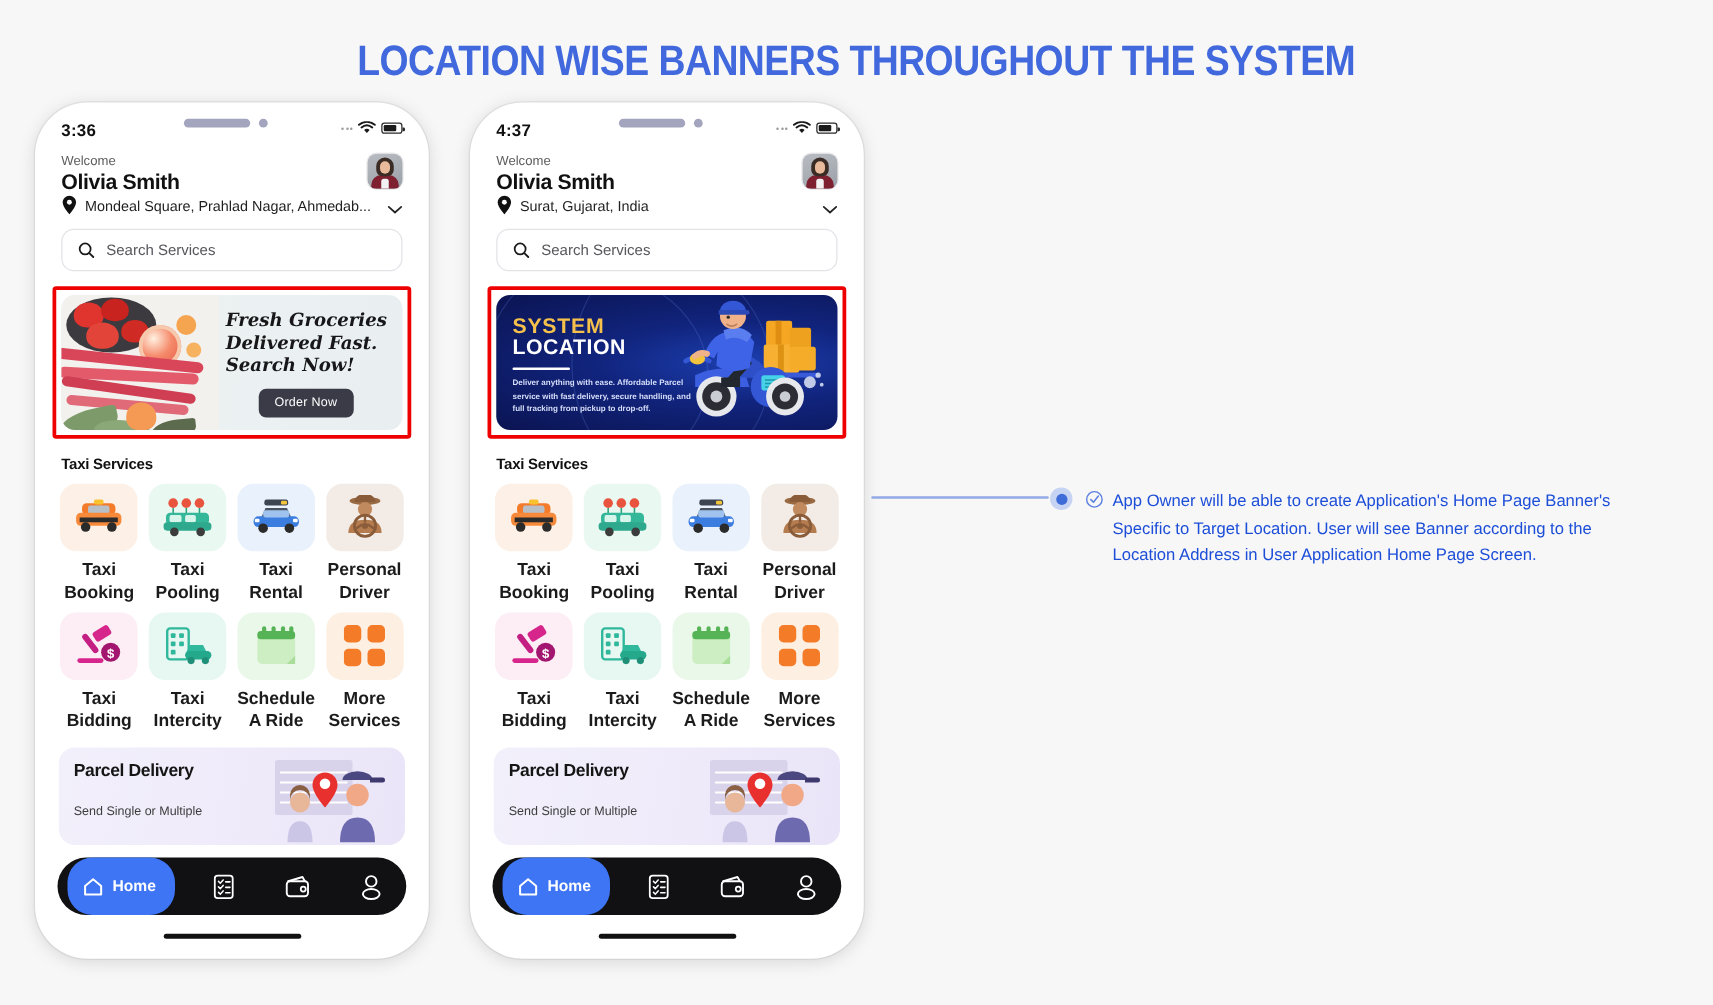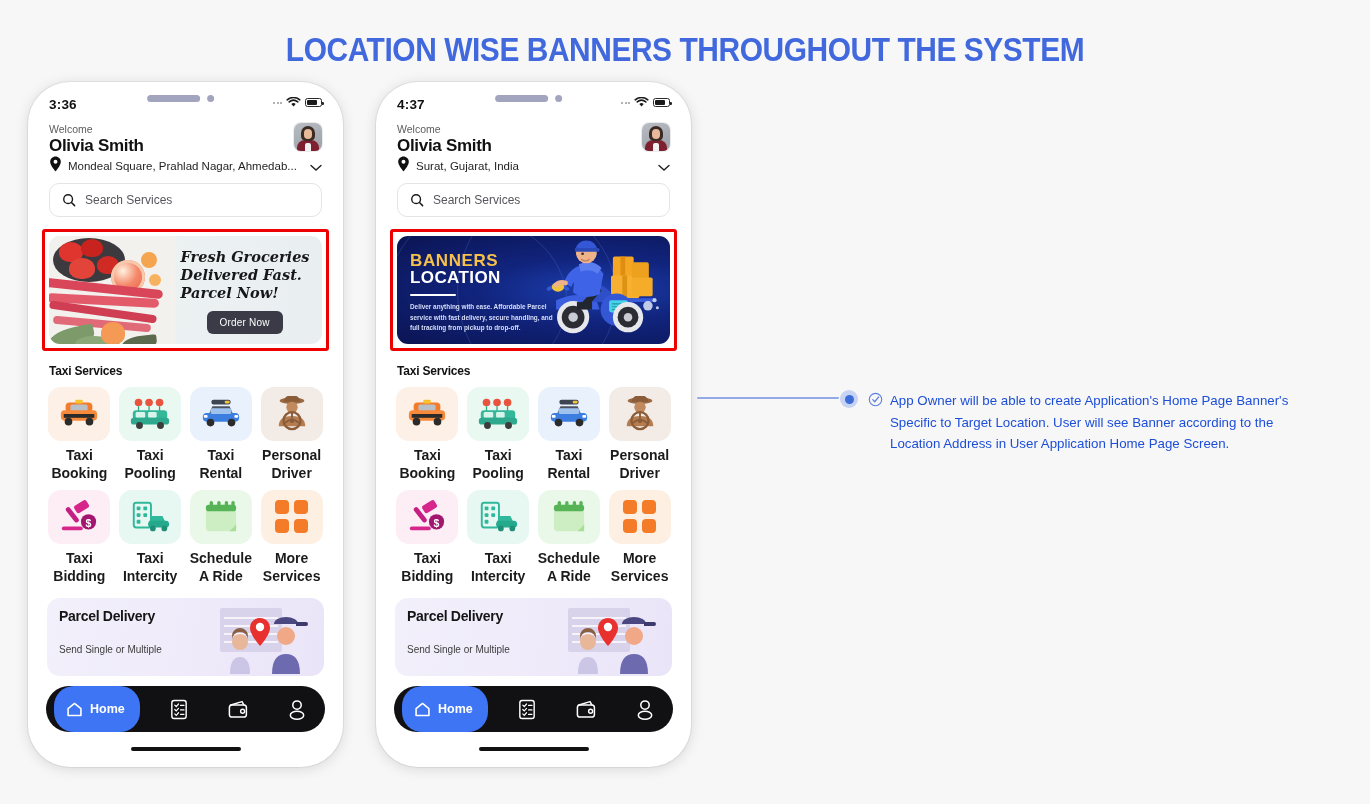--- a/index.html
+++ b/index.html
@@ -316,21 +316,21 @@
           <span class="gp-rhub" style="left:0px;top:72px;width:108px;height:8px;background:#cf3e52;transform:rotate(8deg);"></span>
           <span class="gp-rhub" style="left:4px;top:84px;width:98px;height:8px;background:#e06a77;transform:rotate(5deg);"></span>
           <span class="gp-leaf" style="left:-2px;top:92px;width:48px;height:22px;transform:rotate(-12deg);"></span>
           <span class="gp-leaf" style="left:26px;top:100px;width:44px;height:18px;background:#8aa878;transform:rotate(8deg);"></span>
           <span class="gp-orange" style="left:52px;top:86px;width:24px;height:22px;background:#f49a55;border-radius:50% 50% 40% 40%;"></span>
           <span class="gp-leaf" style="left:72px;top:100px;width:36px;height:16px;background:#5c6b4d;transform:rotate(-6deg);"></span>
         </div>
         <div class="gro-text">
           <div class="gro-line">Fresh Groceries</div>
           <div class="gro-line">Delivered Fast.</div>
-          <div class="gro-line">Parcel Now!</div>
+          <div class="gro-line">Search Now!</div>
           <div class="gro-btn">Order Now</div>
         </div>
       </div>
     </div>
 
     <div class="sec-title">Taxi Services</div>
 
     <div class="grid">
       <div class="g-cell">
         <div class="g-tile" style="background:#fdf0e6">
@@ -600,21 +600,21 @@
         <span class="search-ph">Search Services</span>
       </div>
     </div>
 
     <div class="banner-wrap">
       <div class="banner ban-parcel">
         <span class="pb-wave" style="left:-30px;top:-20px;width:200px;height:170px;"></span>
         <span class="pb-wave" style="left:-10px;top:-40px;width:230px;height:200px;"></span>
         <span class="pb-wave" style="left:60px;top:-60px;width:240px;height:230px;"></span>
         <div class="pb-text">
-          <div class="pb-t1">BANNERS</div>
+          <div class="pb-t1">SYSTEM</div>
           <div class="pb-t2">LOCATION</div>
           <div class="pb-rule"></div>
           <div class="pb-desc">Deliver anything with ease. Affordable Parcel service with fast delivery, secure handling, and full tracking from pickup to drop-off.</div>
         </div>
         <svg class="scooter" viewBox="0 0 150 116">
           <g>
             <rect x="96" y="28" width="22" height="22" rx="2" fill="#f5a623"></rect>
             <rect x="104" y="28" width="5" height="22" fill="#e08e12"></rect>
             <rect x="94" y="48" width="30" height="24" rx="2" fill="#f7b032"></rect>
             <rect x="106" y="48" width="5" height="24" fill="#de9214"></rect>

